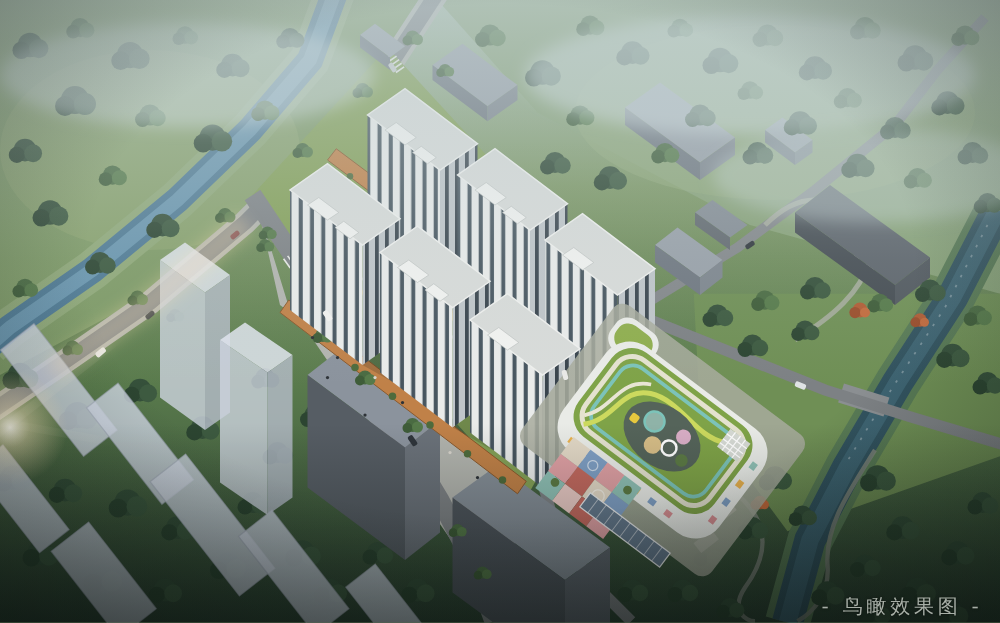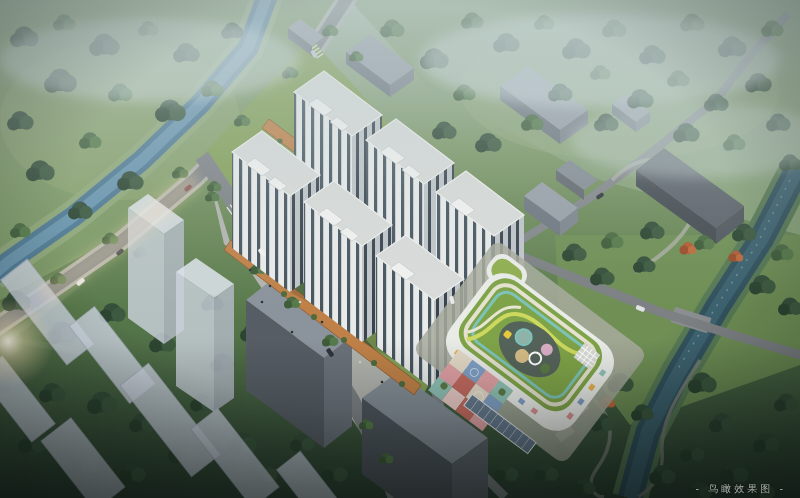--- a/index.html
+++ b/index.html
@@ -1,19 +1,19 @@
 <!DOCTYPE html>
 <html><head>
 <meta charset="utf-8">
 <style>
   html,body{margin:0;padding:0;background:#222;}
   #stage{position:relative;width:800px;height:498px;overflow:hidden;
          font-family:"DejaVu Sans","Liberation Sans",sans-serif;background:#5d7a52;}
   #stage svg{position:absolute;inset:0;display:block;}
-  #caption{position:absolute;right:14px;bottom:2px;font-size:10px;letter-spacing:3px;
+  #caption{position:absolute;right:14px;bottom:2px;font-size:16px;letter-spacing:3px;
            color:#a7aea6;text-shadow:0 0 2px rgba(0,0,0,.6);white-space:nowrap;}
   
   .rf{fill:#d8dbd9;stroke:#eff0ee;stroke-width:1.2}
   .fw{fill:url(#pw)} .fe{fill:url(#pe)}
   .sh{fill:rgba(18,26,22,.18)}
   .rb{fill:#f1f2f0;stroke:#b9bdbb;stroke-width:.5}
   .pod{fill:#c08148;stroke:#8a5a2e;stroke-width:.8}
   .gtop{fill:#98a0a8}.gfr{fill:#6f7780}.gsd{fill:#7d858d}
   .slab{fill:rgba(205,212,224,.82);stroke:rgba(160,168,182,.6);stroke-width:1}
   .car{rx:1.5;}

